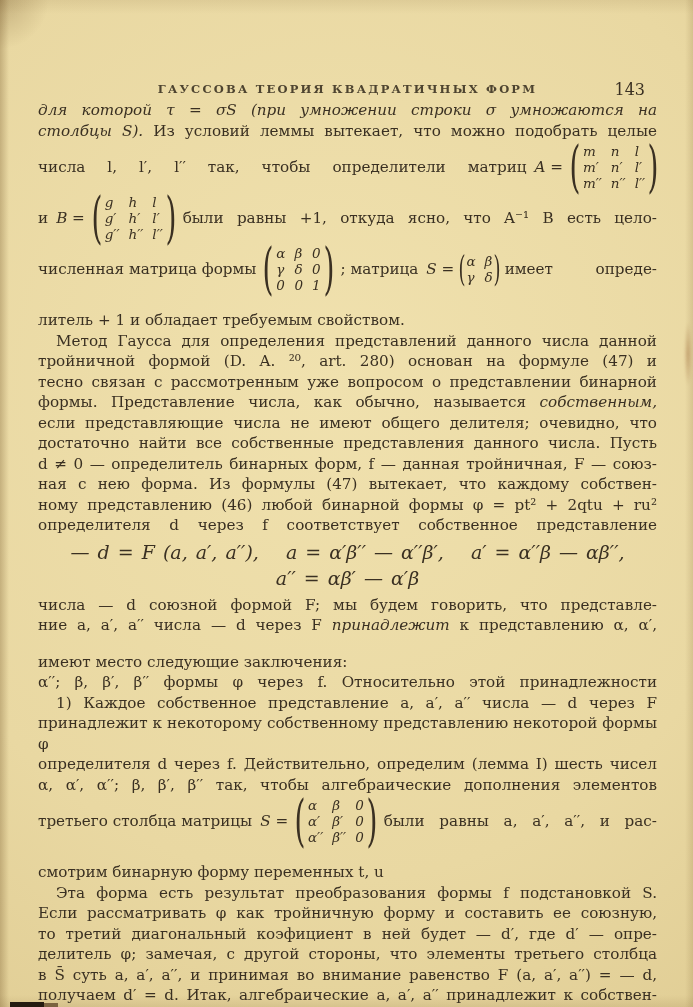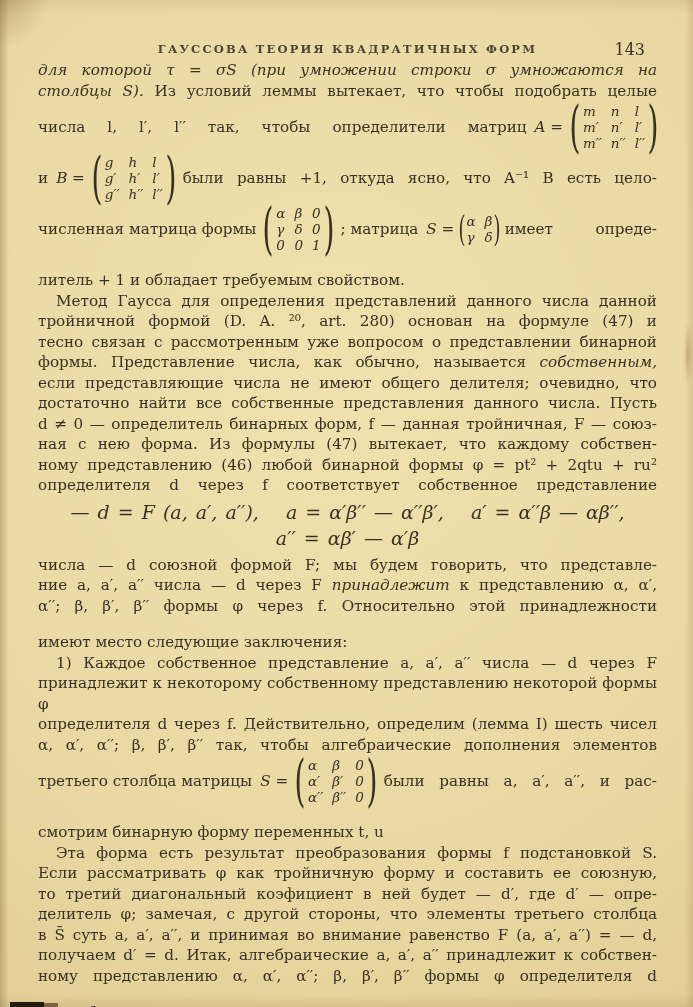--- a/index.html
+++ b/index.html
@@ -8,21 +8,21 @@
     font-family:"DejaVu Serif", serif; color:#3a3022;
     background:
       radial-gradient(70px 70px at 0% 0%, rgba(100,70,30,.28), rgba(100,70,30,0) 70%),
       linear-gradient(90deg, rgba(110,80,35,.30), rgba(110,80,35,0) 9px),
       linear-gradient(270deg, rgba(110,80,35,.16), rgba(110,80,35,0) 8px),
       linear-gradient(180deg, rgba(110,80,35,.10), rgba(110,80,35,0) 14px),
       linear-gradient(0deg, rgba(110,80,35,.12), rgba(110,80,35,0) 12px),
       radial-gradient(120% 90% at 48% 38%, #f0e1ae 0%, #e9d8a2 55%, #dcc88e 100%);
   }
   .content { position:absolute; left:38px; top:40px; width:619px; }
-  .header { position:relative; height:16px; margin-bottom:4px; }
+  .header { position:relative; height:16px; margin-bottom:4px;margin-top:40px; }
   .running-title {
     position:absolute; left:50%; transform:translateX(-50%); top:2px;
     font-size:11.5px; letter-spacing:2.2px; white-space:nowrap; color:#4e4430; font-weight:bold;
   }
   .page-number { position:absolute; right:12px; top:0; font-size:16px; }
   .line { font-size:15.2px; line-height:20.5px; }
   .j { text-align:justify; text-align-last:justify; }
   .l { text-align:left; text-align-last:left;margin-top:16px; }
   .ind { text-indent:18px; }
   .it { font-style:italic; }
@@ -49,21 +49,21 @@
 
 <div class="page">
   <div class="content">
 
     <div class="header">
       <span class="running-title">ГАУССОВА ТЕОРИЯ КВАДРАТИЧНЫХ ФОРМ</span>
       <span class="page-number">143</span>
     </div>
 
     <div class="line j it">для которой τ = σS (при умножении строки σ умножаются на</div>
-    <div class="line j"><span class="it">столбцы S).</span> <span>Из условий леммы вытекает, что чтобы подобрать целые</span></div>
+    <div class="line j"><span class="it">столбцы S).</span> <span>Из условий леммы вытекает, что можно подобрать целые</span></div>
 
     <div class="mrow">
       <span class="fill">числа l, l′, l′′ так, чтобы определители матриц</span>
       <span class="eq">A =</span>
       <span class="mx">
         <span class="paren p3">(</span>
         <span class="grid" style="grid-template-columns: repeat(3, auto);">
             <span>m</span>
             <span>n</span>
             <span>l</span>
@@ -142,22 +142,22 @@
     <div class="line j">d ≠ 0 — определитель бинарных форм, f — данная тройничная, F — союз-</div>
     <div class="line j">ная с нею форма. Из формулы (47) вытекает, что каждому собствен-</div>
     <div class="line j">ному представлению (46) любой бинарной формы φ = pt² + 2qtu + ru²</div>
     <div class="line j">определителя d через f соответствует собственное представление</div>
 
     <div class="formula">— d = F (a, a′, a′′),  a = α′β′′ — α′′β′,  a′ = α′′β — αβ′′,</div>
     <div class="formula tight">a′′ = αβ′ — α′β</div>
 
     <div class="line j">числа — d союзной формой F; мы будем говорить, что представле-</div>
     <div class="line j"><span>ние a, a′, a′′ числа — d через F</span> <span class="it">принадлежит</span> <span>к представлению α, α′,</span></div>
+    <div class="line l">имеют место следующие заключения:</div>
     <div class="line j">α′′; β, β′, β′′ формы φ через f. Относительно этой принадлежности</div>
-    <div class="line l">имеют место следующие заключения:</div>
 
     <div class="line j ind">1) Каждое собственное представление a, a′, a′′ числа — d через F</div>
     <div class="line j">принадлежит к некоторому собственному представлению некоторой формы φ</div>
     <div class="line j">определителя d через f. Действительно, определим (лемма I) шесть чисел</div>
     <div class="line j">α, α′, α′′; β, β′, β′′ так, чтобы алгебраические дополнения элементов</div>
 
     <div class="mrow">
       <span>третьего столбца матрицы</span>
       <span class="eq">S =</span>
       <span class="mx">

